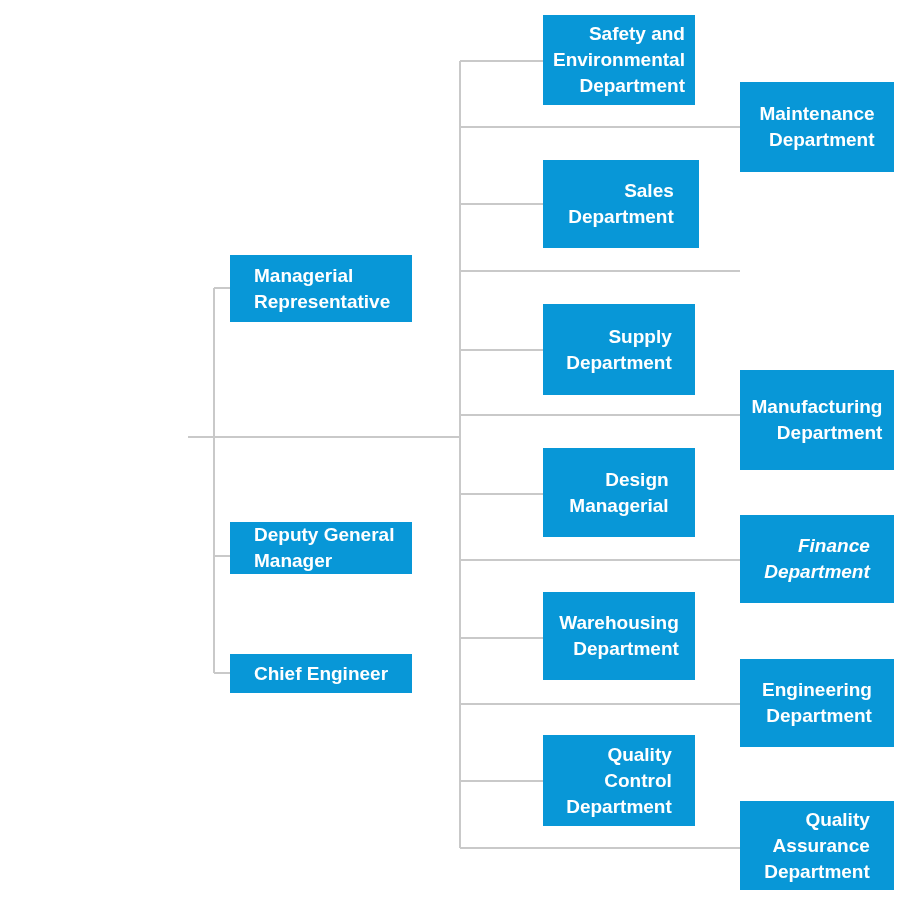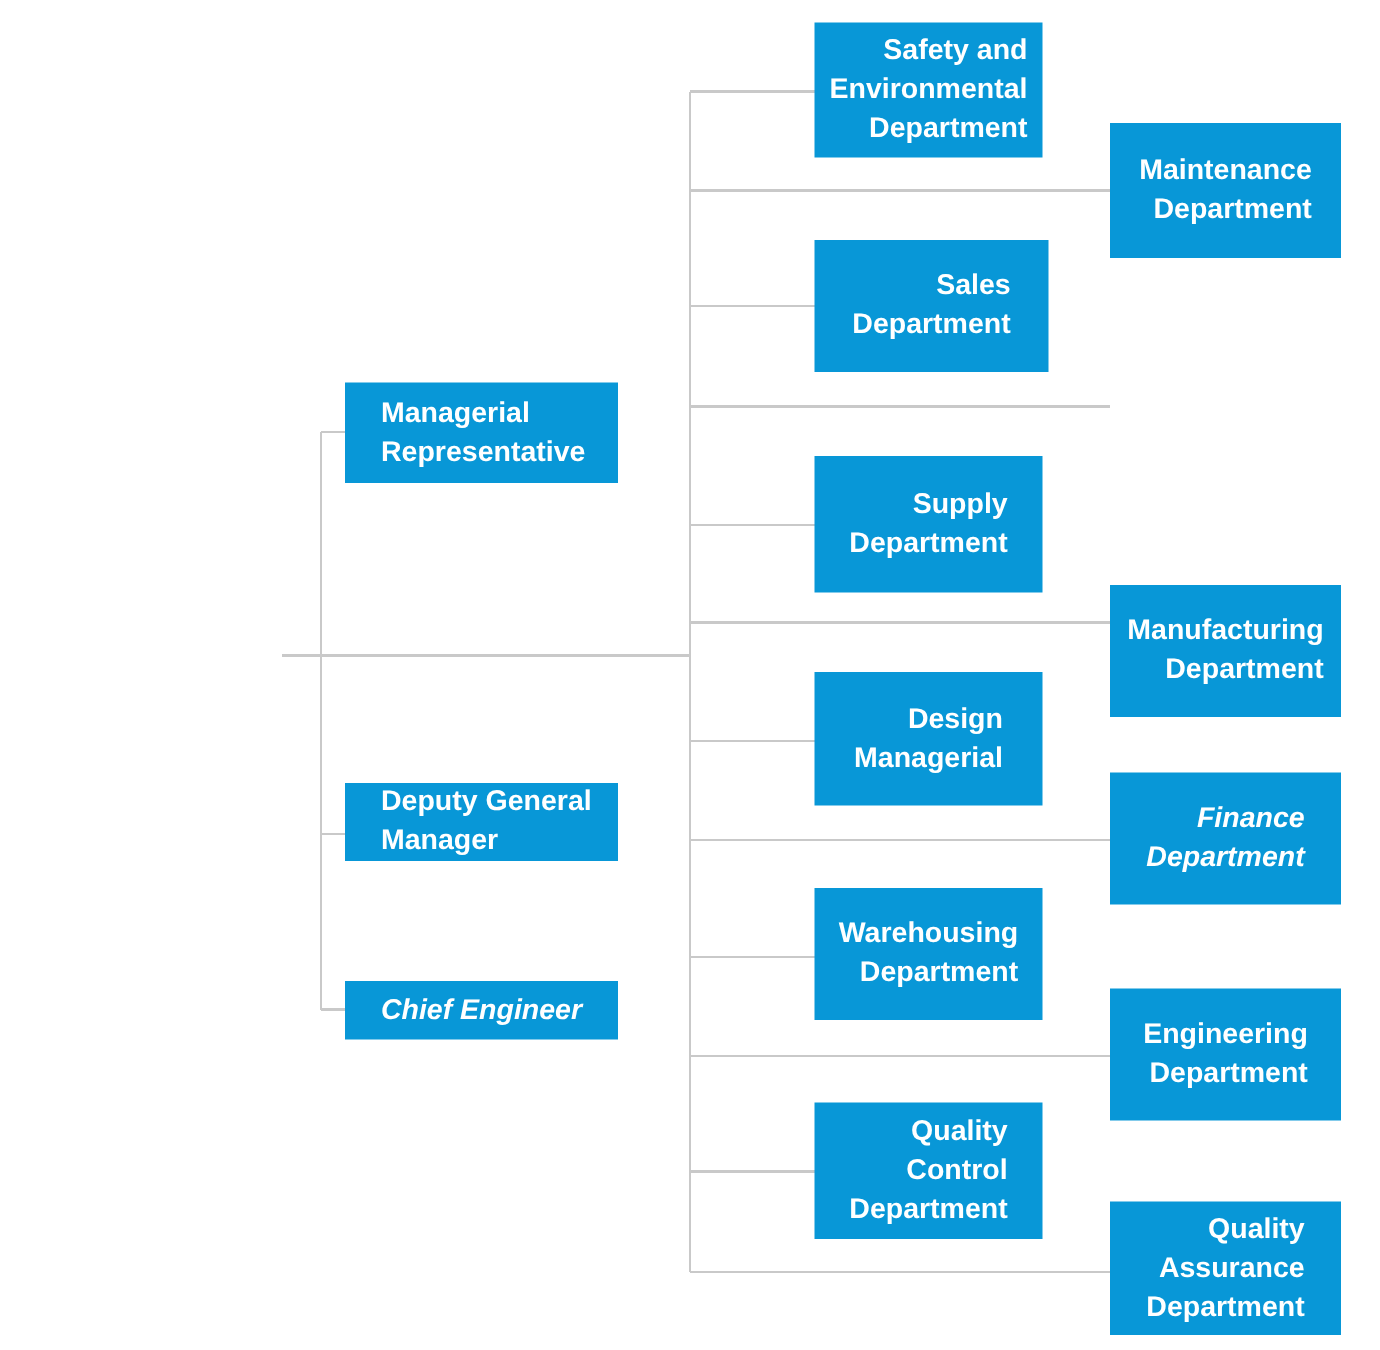--- a/index.html
+++ b/index.html
@@ -39,32 +39,32 @@
     box-sizing:border-box;
     cursor:default;
   }
   .node .lbl{white-space:pre-line;}
   .node.align-left{justify-content:flex-start;text-align:left;padding-left:24px;}
   
   .n-gm{left:12px;top:417px;width:176px;height:41px;}
   
   .n-mr{left:230px;top:255px;width:182px;height:67px;}
   .n-dgm{left:230px;top:522px;width:182px;height:52px;}
-  .n-ce{left:230px;top:654px;width:182px;height:39px;font-style:italic;}
+  .n-ce{left:230px;top:654px;width:182px;height:39px;}
   
   .n-safety{left:543px;top:15px;width:152px;height:90px;}
   .n-sales{left:543px;top:160px;width:156px;height:88px;}
   .n-supply{left:543px;top:304px;width:152px;height:91px;}
   .n-design{left:543px;top:448px;width:152px;height:89px;}
   .n-warehousing{left:543px;top:592px;width:152px;height:88px;}
   .n-qc{left:543px;top:735px;width:152px;height:91px;}
   
   .n-maintenance{left:740px;top:82px;width:154px;height:90px;}
   .n-goffice{left:740px;top:226px;width:154px;height:90px;}
-  .n-manufacturing{left:740px;top:390px;width:154px;height:88px;}
+  .n-manufacturing{left:740px;top:370px;width:154px;height:100px;}
   .n-finance{left:740px;top:515px;width:154px;height:88px;font-style:italic;}
   .n-engineering{left:740px;top:659px;width:154px;height:88px;}
   .n-qa{left:740px;top:801px;width:154px;height:89px;}
 </style>
 </head>
 <body>
 
 <div class="canvas">
 
   <svg class="connectors" viewBox="0 0 920 900" xmlns="http://www.w3.org/2000/svg" aria-hidden="true">

